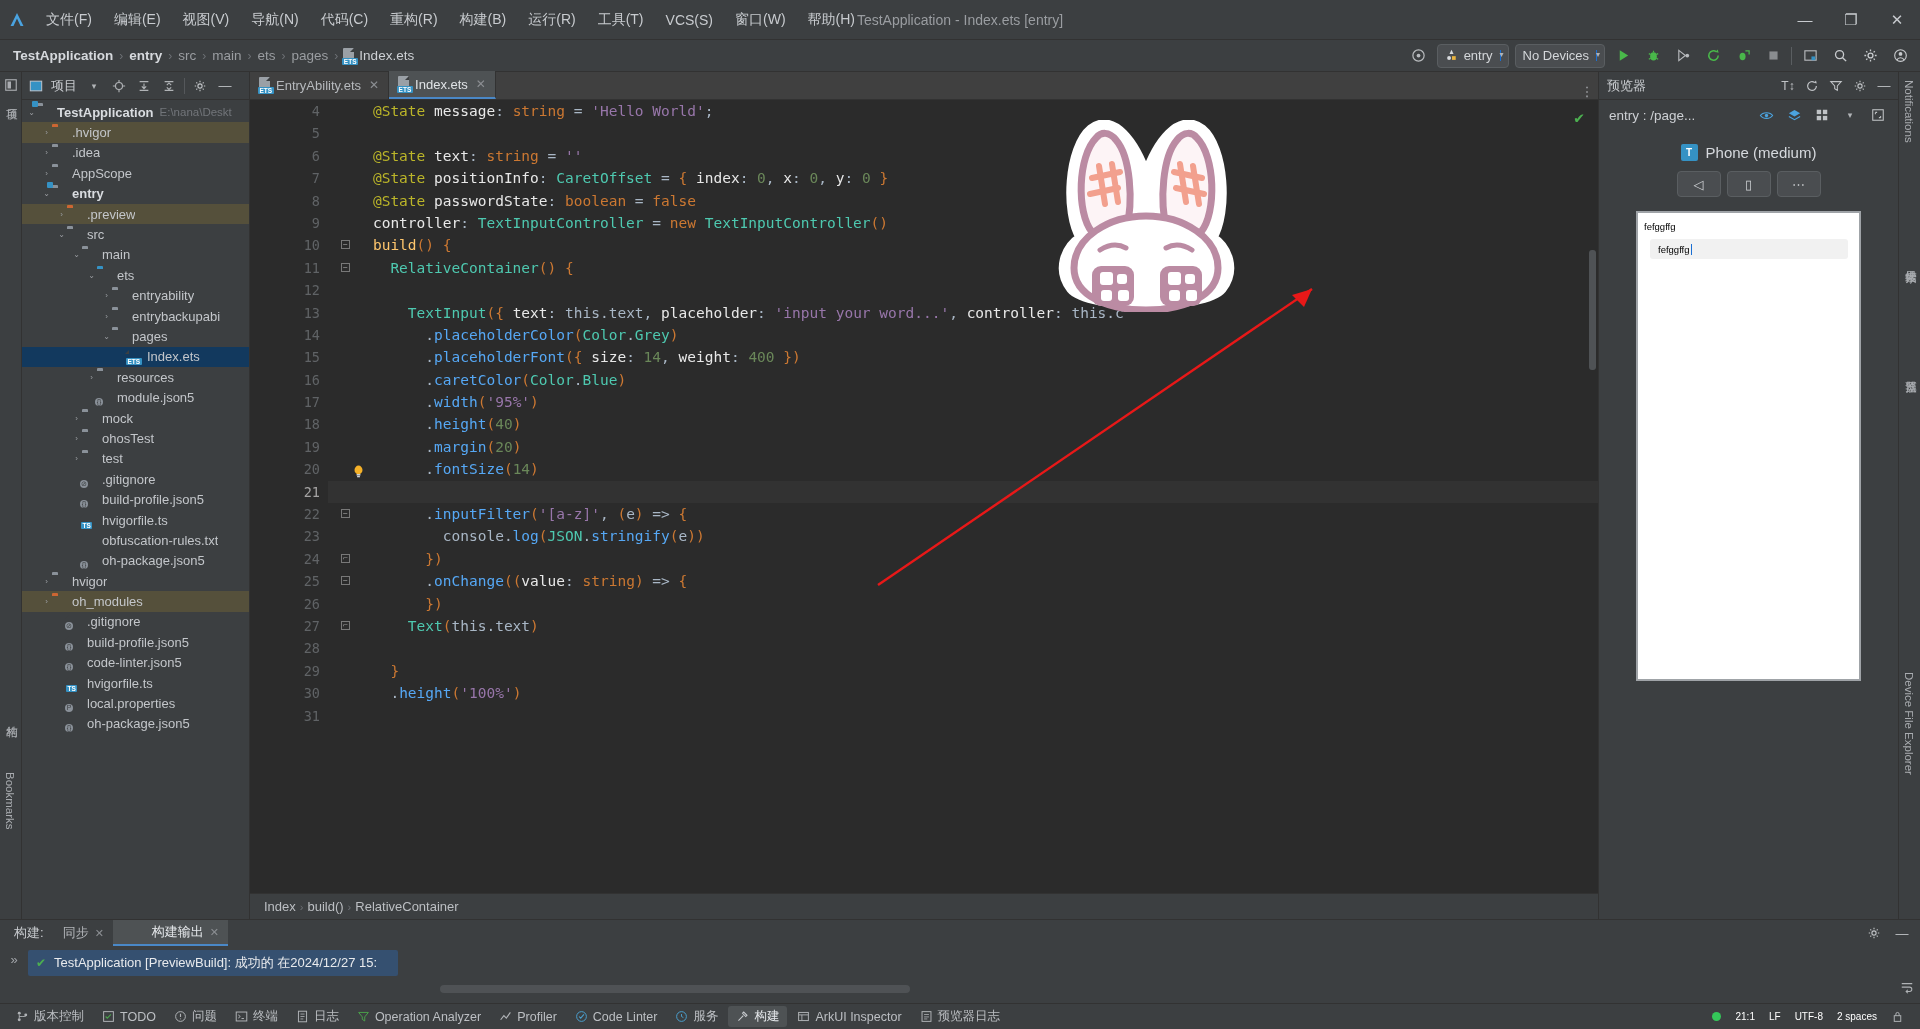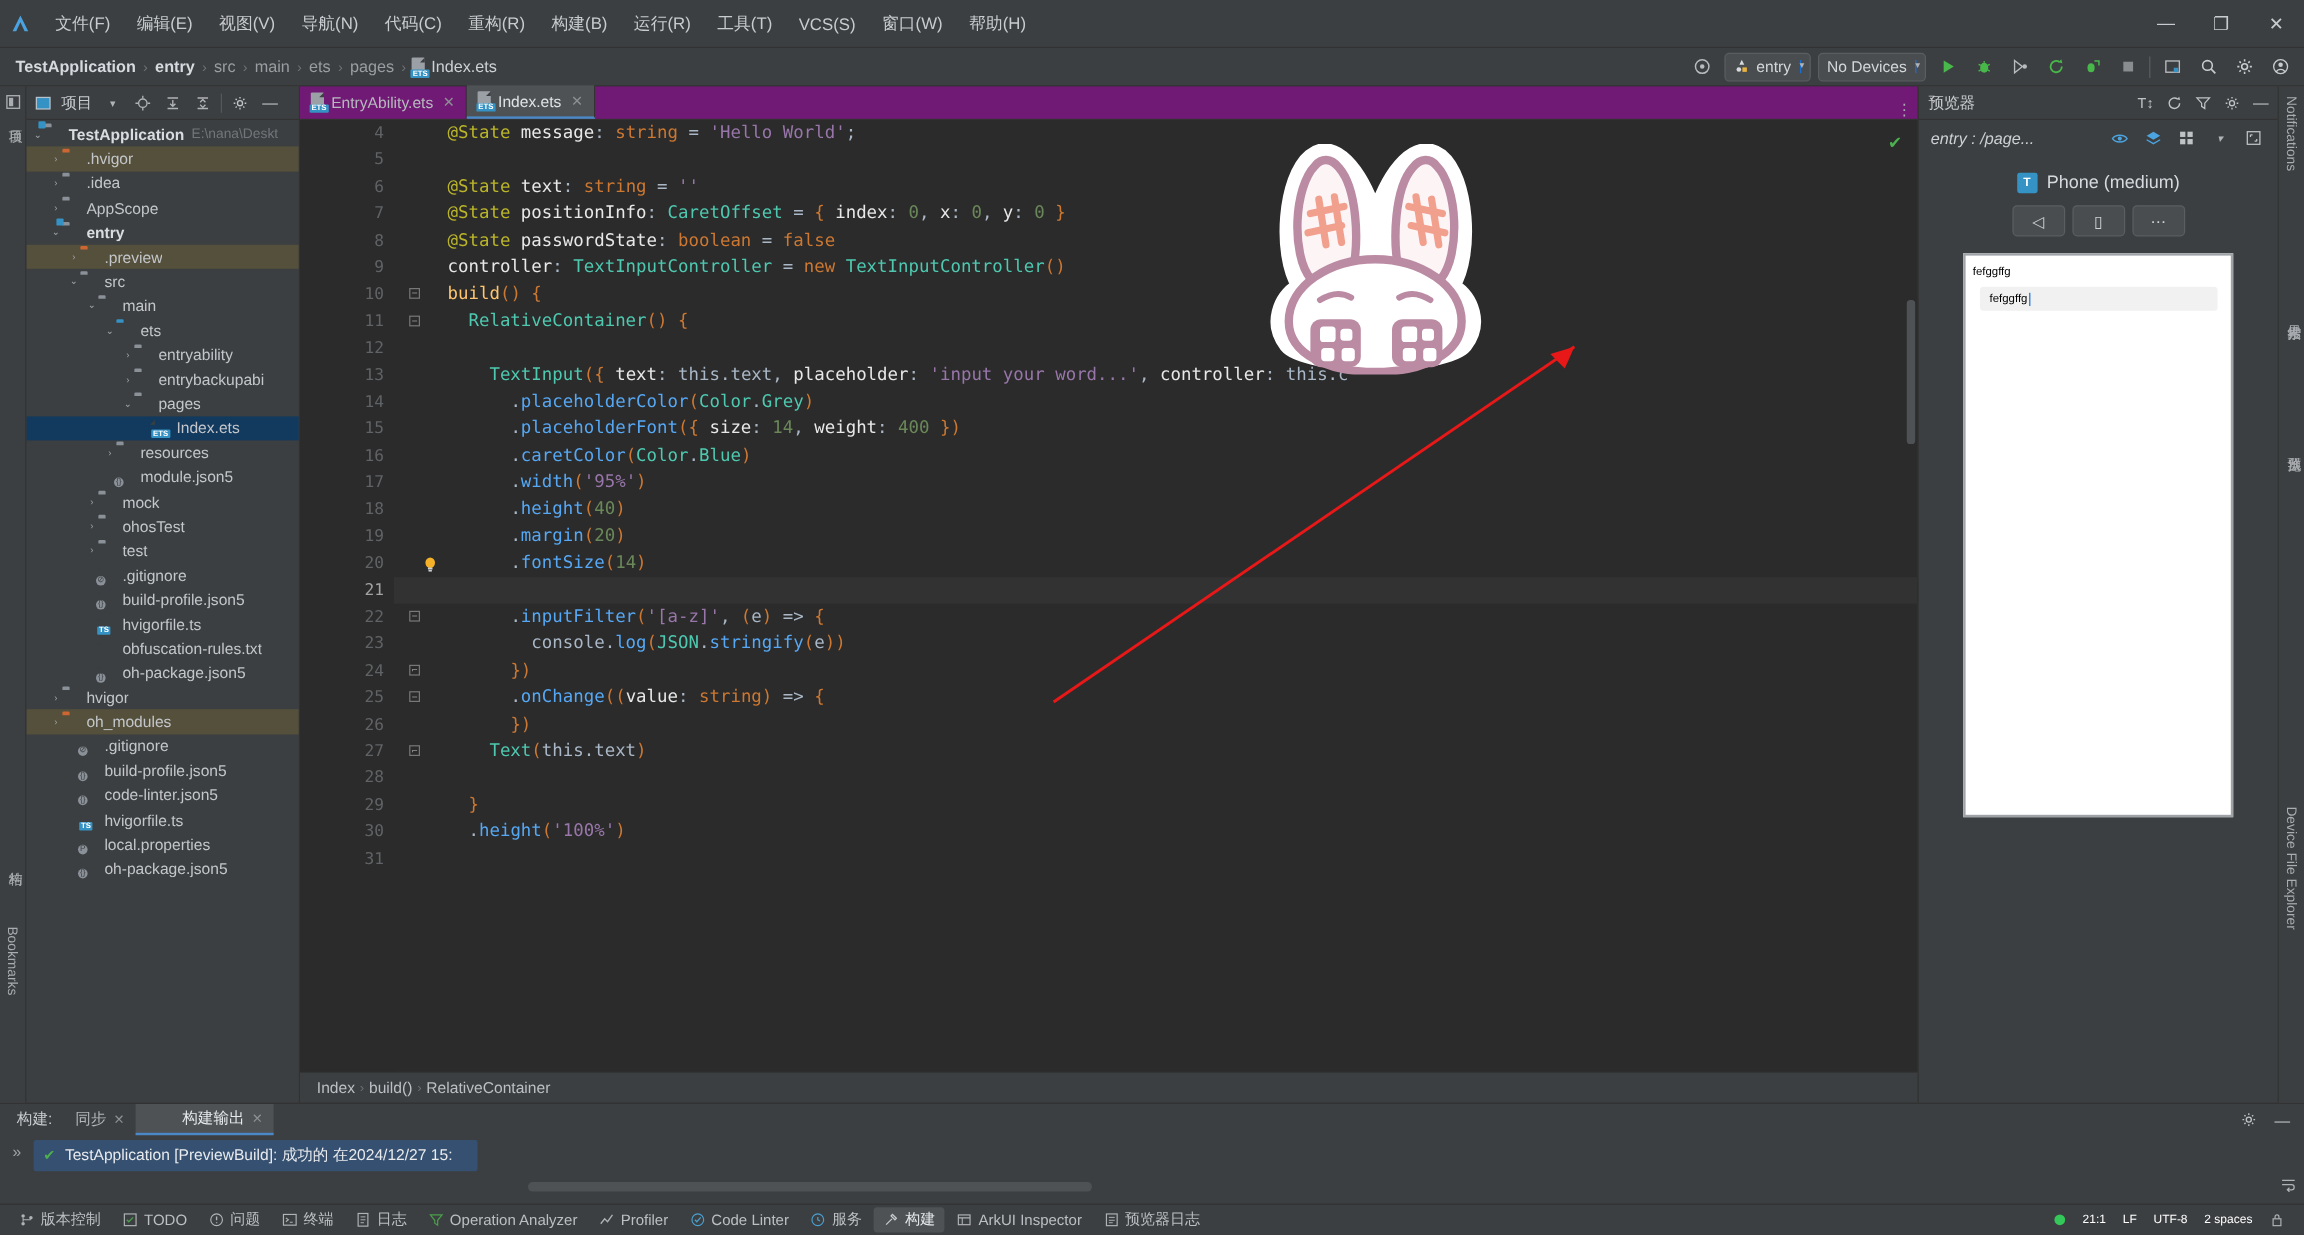--- a/index.html
+++ b/index.html
@@ -81,21 +81,21 @@
                border-style:solid; border-color:transparent transparent #3c3f41 transparent; }
   .badge { position:absolute; left:-1px; bottom:-2px; font-size:6.5px; line-height:7px;
            padding:0 1.5px; background:#3592c4; color:#fff; border-radius:1px; font-weight:bold;
            font-family:"Liberation Sans",sans-serif; }
   .badge.ets { background:#3592c4; }
   .mark { position:absolute; left:-2px; bottom:-2px; width:8px; height:8px; border-radius:50%;
           background:#8a9199; color:#3c3f41; font-size:7px; text-align:center; line-height:8px; }
 
   
   .editorcol { flex:1; display:flex; flex-direction:column; min-width:0; background:#2b2b2b; }
-  .tabsbar { height:28px; background:#701a75; display:flex; align-items:flex-end; flex:none;
+  .tabsbar { height:28px; background:#404040; display:flex; align-items:flex-end; flex:none;
              border-bottom:1px solid #323232; }
   .etab { display:flex; align-items:center; gap:6px; height:28px; padding:0 9px; font-size:13px;
           color:#b6b9bd; border-right:1px solid #323232; }
   .etab.active { background:#4e5254; color:#e0e3e6; border-bottom:2px solid #4a88c7; }
   .etab .x { color:#8c8f93; font-size:12px; margin-left:2px; }
   .tabs-spacer { flex:1; border-bottom:0; }
   .tabs-more { width:22px; display:flex; align-items:center; justify-content:center; color:#a9acb0; }
 
   .codearea { flex:1; display:flex; min-height:0; position:relative; overflow:hidden;
               background:#2b2b2b; font-family:"DejaVu Sans Mono", monospace; }
@@ -121,21 +121,21 @@
                  padding-left:14px; flex:none; border-top:1px solid #323232; font-size:13px;
                  color:#bcbfc3; }
   .editorcrumb .sep { color:#6d7075; font-size:11px; }
 
   
   .preview { width:300px; flex:none; background:#3c3f41; display:flex; flex-direction:column;
              border-left:1px solid #323232; }
   .pvhead { height:28px; display:flex; align-items:center; padding:0 4px; gap:4px; flex:none;
             border-bottom:1px solid #323232; }
   .pvhead .ttl { font-size:13px; color:#c8cbcf; margin-right:auto; padding-left:4px; }
-  .pvsub { height:30px; display:flex; align-items:center; gap:8px; padding:0 10px; flex:none;font-style:italic; }
+  .pvsub { height:30px; display:flex; align-items:center; gap:8px; padding:0 10px; flex:none; }
   .pvsub .nm { font-size:13.5px; color:#cdd0d4; margin-right:auto; }
   .pvdev { display:flex; align-items:center; justify-content:center; gap:8px; padding:14px 0 4px; }
   .pvdev .lbl2 { font-size:15px; color:#d6d9dd; }
   .devbadge { width:17px; height:17px; background:#3592c4; color:#fff; font-size:10px;
               display:flex; align-items:center; justify-content:center; border-radius:2px;
               font-weight:bold;}
   .pvbtns { display:flex; justify-content:center; gap:6px; padding:6px 0 10px; }
   .pvb { width:44px; height:26px; background:#4a4d50; border:1px solid #5a5e61; border-radius:4px;
          display:flex; align-items:center; justify-content:center; color:#d0d3d6; font-size:13px; }
   .phone-wrap { flex:1; display:flex; justify-content:center; padding-top:4px; }
@@ -201,20 +201,21 @@
       <div class="menu-item">导航(N)</div>
       <div class="menu-item">代码(C)</div>
       <div class="menu-item">重构(R)</div>
       <div class="menu-item">构建(B)</div>
       <div class="menu-item">运行(R)</div>
       <div class="menu-item">工具(T)</div>
       <div class="menu-item">VCS(S)</div>
       <div class="menu-item">窗口(W)</div>
       <div class="menu-item">帮助(H)</div>
     </div>
+    <div class="win-title">TestApplication - Index.ets [entry]</div>
     <div class="win-controls">
       <div class="wc">—</div>
       <div class="wc">❐</div>
       <div class="wc close">✕</div>
     </div>
   </div>
 
   <div class="navbar">
     <div class="crumbs">
       <span class="crumb b">TestApplication</span>

